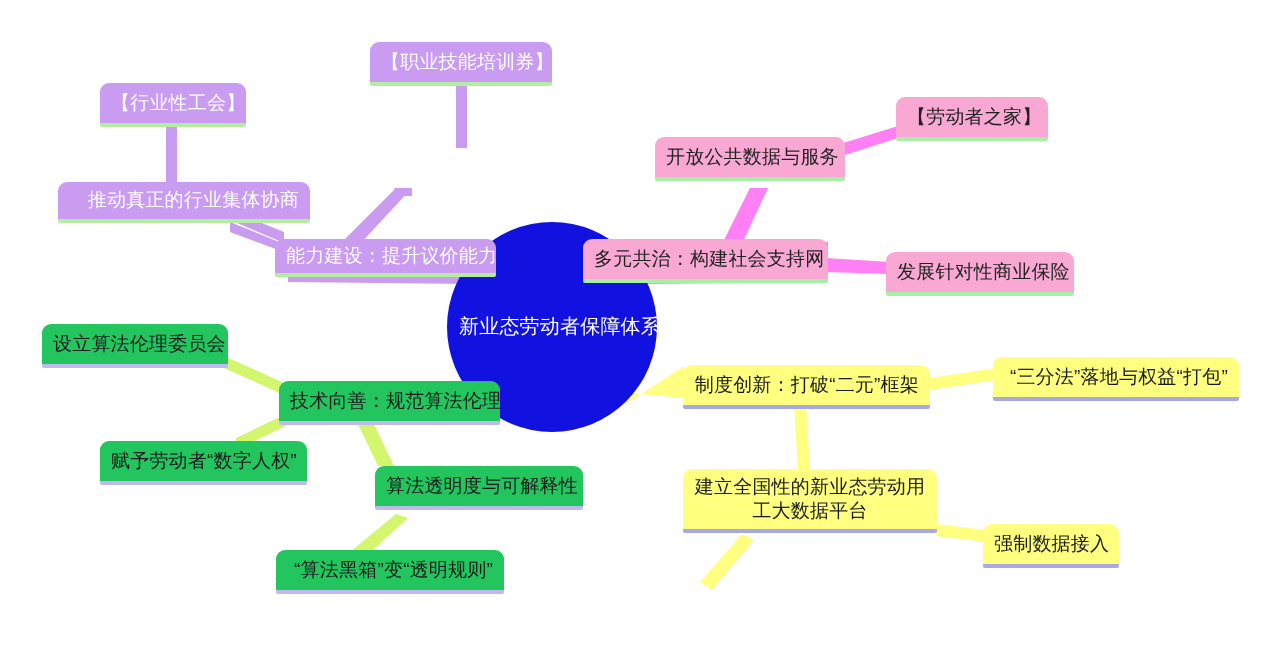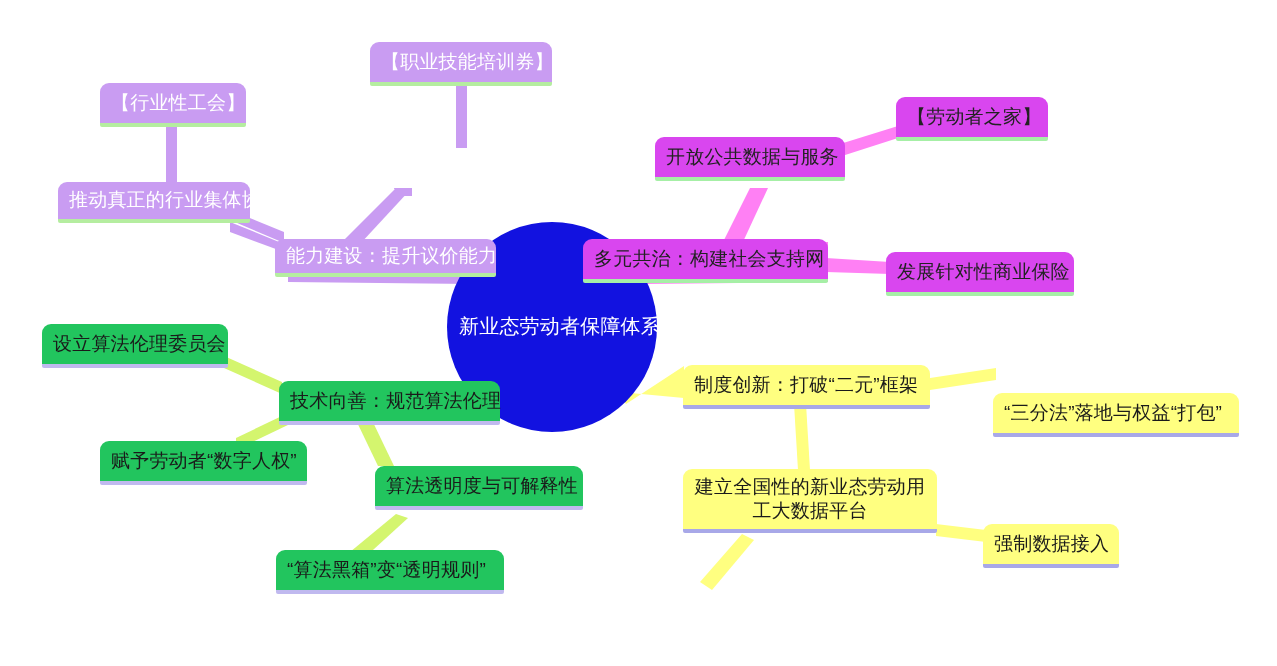--- a/index.html
+++ b/index.html
@@ -37,20 +37,21 @@
     border-bottom-right-radius: 2px;
     padding: 0 11px 0 11px;
     font-size: 19px;
     line-height: 1.18;
     white-space: nowrap;
     letter-spacing: 0.2px;
   }
   .node .node-text {
     display: block;
     width: 100%;
+    text-align: right;
   }
   .node.center-node {
     border-radius: 50%;
     justify-content: center;
     text-align: center;
     padding: 0 12px;
     border-bottom: none;
   }
   .node.multiline {
     white-space: normal;
@@ -62,21 +63,21 @@
     text-align: center;
   }
 
   
   .c-purple {
     background: #c99cf2;
     color: #ffffff;
     border-bottom: 4px solid #b5eda0;
   }
   .c-pink {
-    background: #d946ef;
+    background: #f9a8d4;
     color: #222222;
     border-bottom: 4px solid #a6efa6;
   }
   .c-green {
     background: #22c55e;
     color: #1a1a1a;
     border-bottom: 4px solid #c0b9ef;
   }
   .c-yellow {
     background: #ffff80;
@@ -138,21 +139,21 @@
   </svg>
 
   <div class="node center-node c-blue" style="left:447px; top:222px; width:210px; height:210px;">
     <span class="node-text">新业态劳动者保障体系</span>
   </div>
 
   <div class="node c-purple" style="left:275px; top:239px; width:221px; height:38px;">
     <span class="node-text">能力建设：提升议价能力</span>
   </div>
 
-  <div class="node c-purple" style="left:58px; top:182px; width:192px; height:41px;">
+  <div class="node c-purple" style="left:58px; top:182px; width:252px; height:41px;">
     <span class="node-text">推动真正的行业集体协商</span>
   </div>
 
   <div class="node c-purple" style="left:100px; top:83px; width:146px; height:44px;">
     <span class="node-text">【行业性工会】</span>
   </div>
 
 
   <div class="node c-purple" style="left:370px; top:42px; width:182px; height:44px;">
     <span class="node-text">【职业技能培训券】</span>
@@ -191,21 +192,21 @@
   </div>
 
   <div class="node c-green" style="left:276px; top:550px; width:228px; height:44px;">
     <span class="node-text">“算法黑箱”变“透明规则”</span>
   </div>
 
   <div class="node c-yellow" style="left:683px; top:365px; width:247px; height:44px;">
     <span class="node-text">制度创新：打破“二元”框架</span>
   </div>
 
-  <div class="node c-yellow" style="left:993px; top:357px; width:246px; height:44px;margin-top:36px;">
+  <div class="node c-yellow" style="left:993px; top:357px; width:246px; height:44px;">
     <span class="node-text">“三分法”落地与权益“打包”</span>
   </div>
 
   <div class="node c-yellow multiline" style="left:683px; top:469px; width:254px; height:64px;">
     <span class="node-text">
       <span>建立全国性的新业态劳动用</span><br>
       <span>工大数据平台</span>
     </span>
   </div>
 

